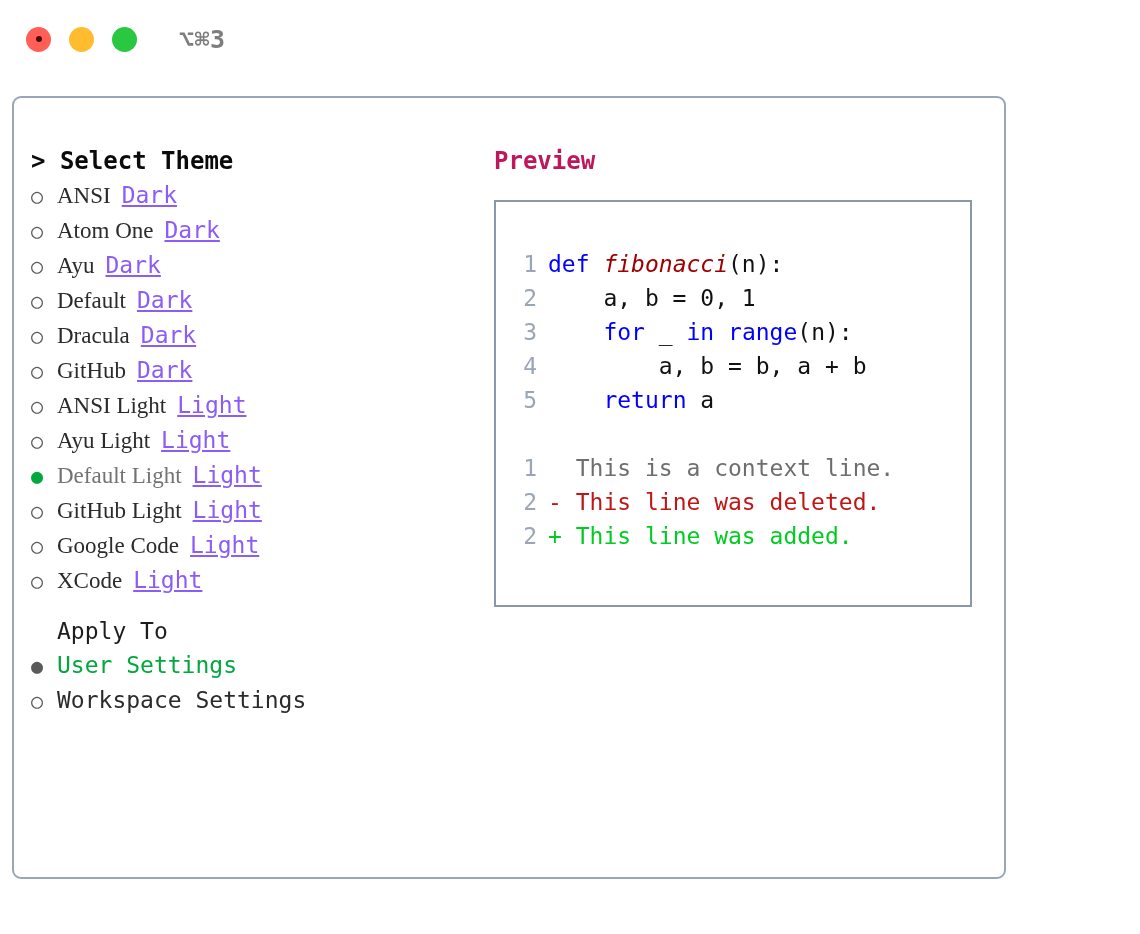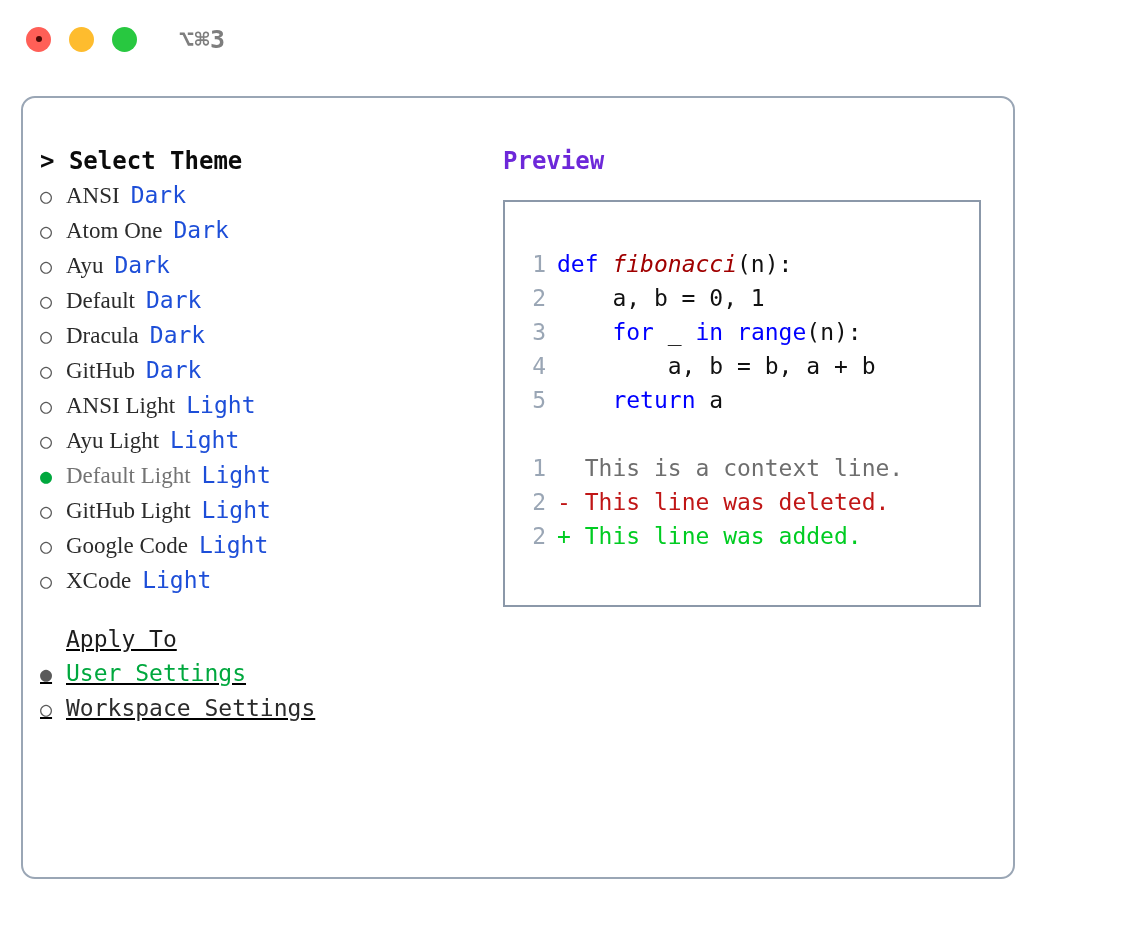--- a/index.html
+++ b/index.html
@@ -50,26 +50,26 @@
     margin-left: 42px;
     font-size: 25px;
     font-weight: bold;
     color: #7e7e7e;
     letter-spacing: 0.5px;
   }
 
   
   #app-panel {
     position: absolute;
-    left: 21px;
+    left: 12px;
     top: 96px;
     width: 994px;
     height: 783px;
     border: 2px solid #9aa6b5;
-    border-radius: 14px;
+    border-radius: 9px;
     background: #ffffff;
   }
 
   #panel-columns {
     display: flex;
     padding: 46px 0 0 0;
     height: 100%;
   }
   #theme-column {
     width: 450px;
@@ -104,26 +104,27 @@
   .bullet {
     width: 26px;
     flex: none;
     color: #5a5a5a;
     font-size: 20px;
   }
   .theme-item.selected .bullet { color: #00a83e; }
   .theme-name { color: #2b2b2b; font-family: Liberation Serif, serif; }
   .theme-item.selected .theme-name { color: #737373; }
   .theme-tag {
-    color: #1d4ed8;
+    color: #8b5cf6;
     padding-left: 11px;
-  }
-
-  
-  #apply-to-group { margin-top: 24px; text-decoration: underline; }
+    text-decoration: underline;
+  }
+
+  
+  #apply-to-group { margin-top: 16px; }
   #apply-to-heading {
     font-size: 23px;
     color: #1d1d1d;
     line-height: 34px;
     padding-left: 26px;
     white-space: pre;
   }
   #apply-to-list {
     list-style: none;
     margin: 0;
@@ -146,21 +147,21 @@
     font-size: 23px;
     line-height: 34px;
     color: #8b98a9;
     width: 400px;
   }
 
   
   #preview-heading {
     font-size: 24px;
     font-weight: bold;
-    color: #6d28d9;
+    color: #be185d;
     line-height: 34px;
   }
   #preview-box {
     margin-top: 22px;
     width: 478px;
     height: 407px;
     border: 2px solid #8b98a9;
     background: #ffffff;
     padding: 45px 0 0 20px;
   }

